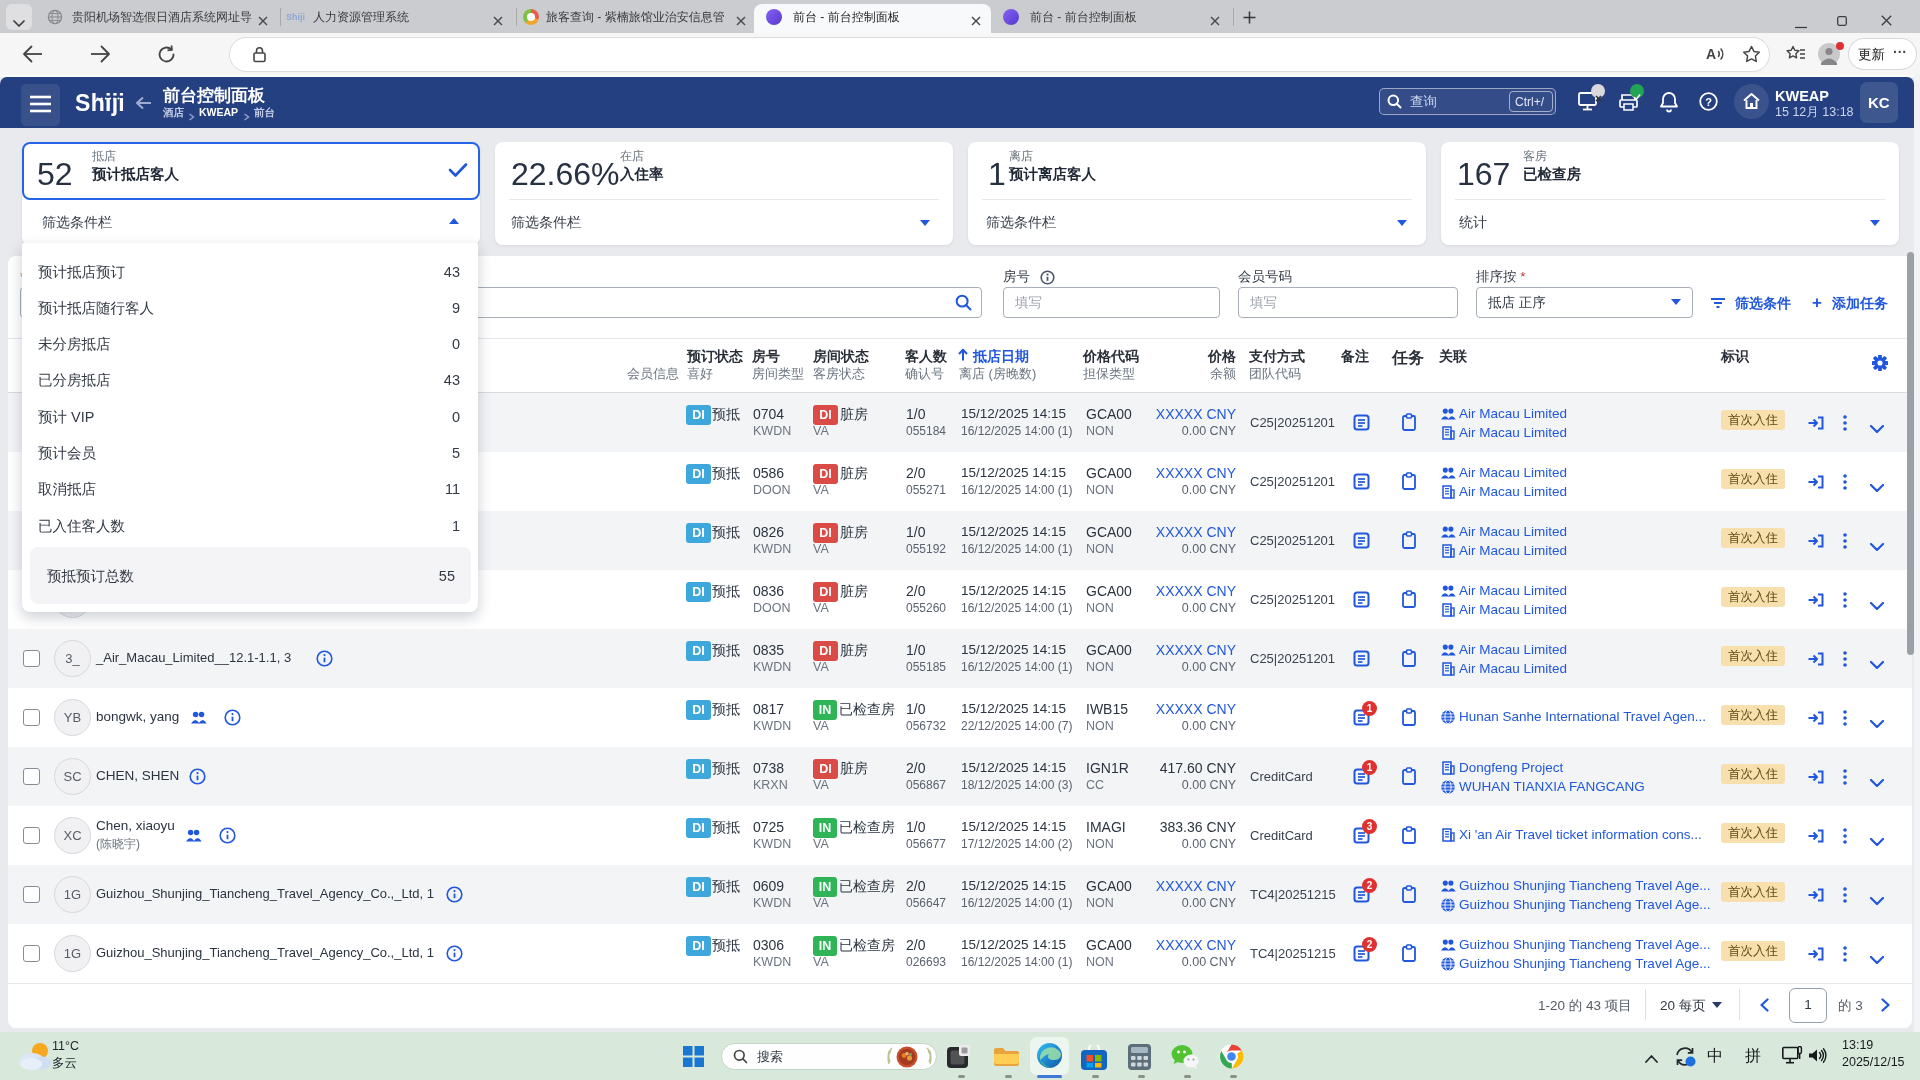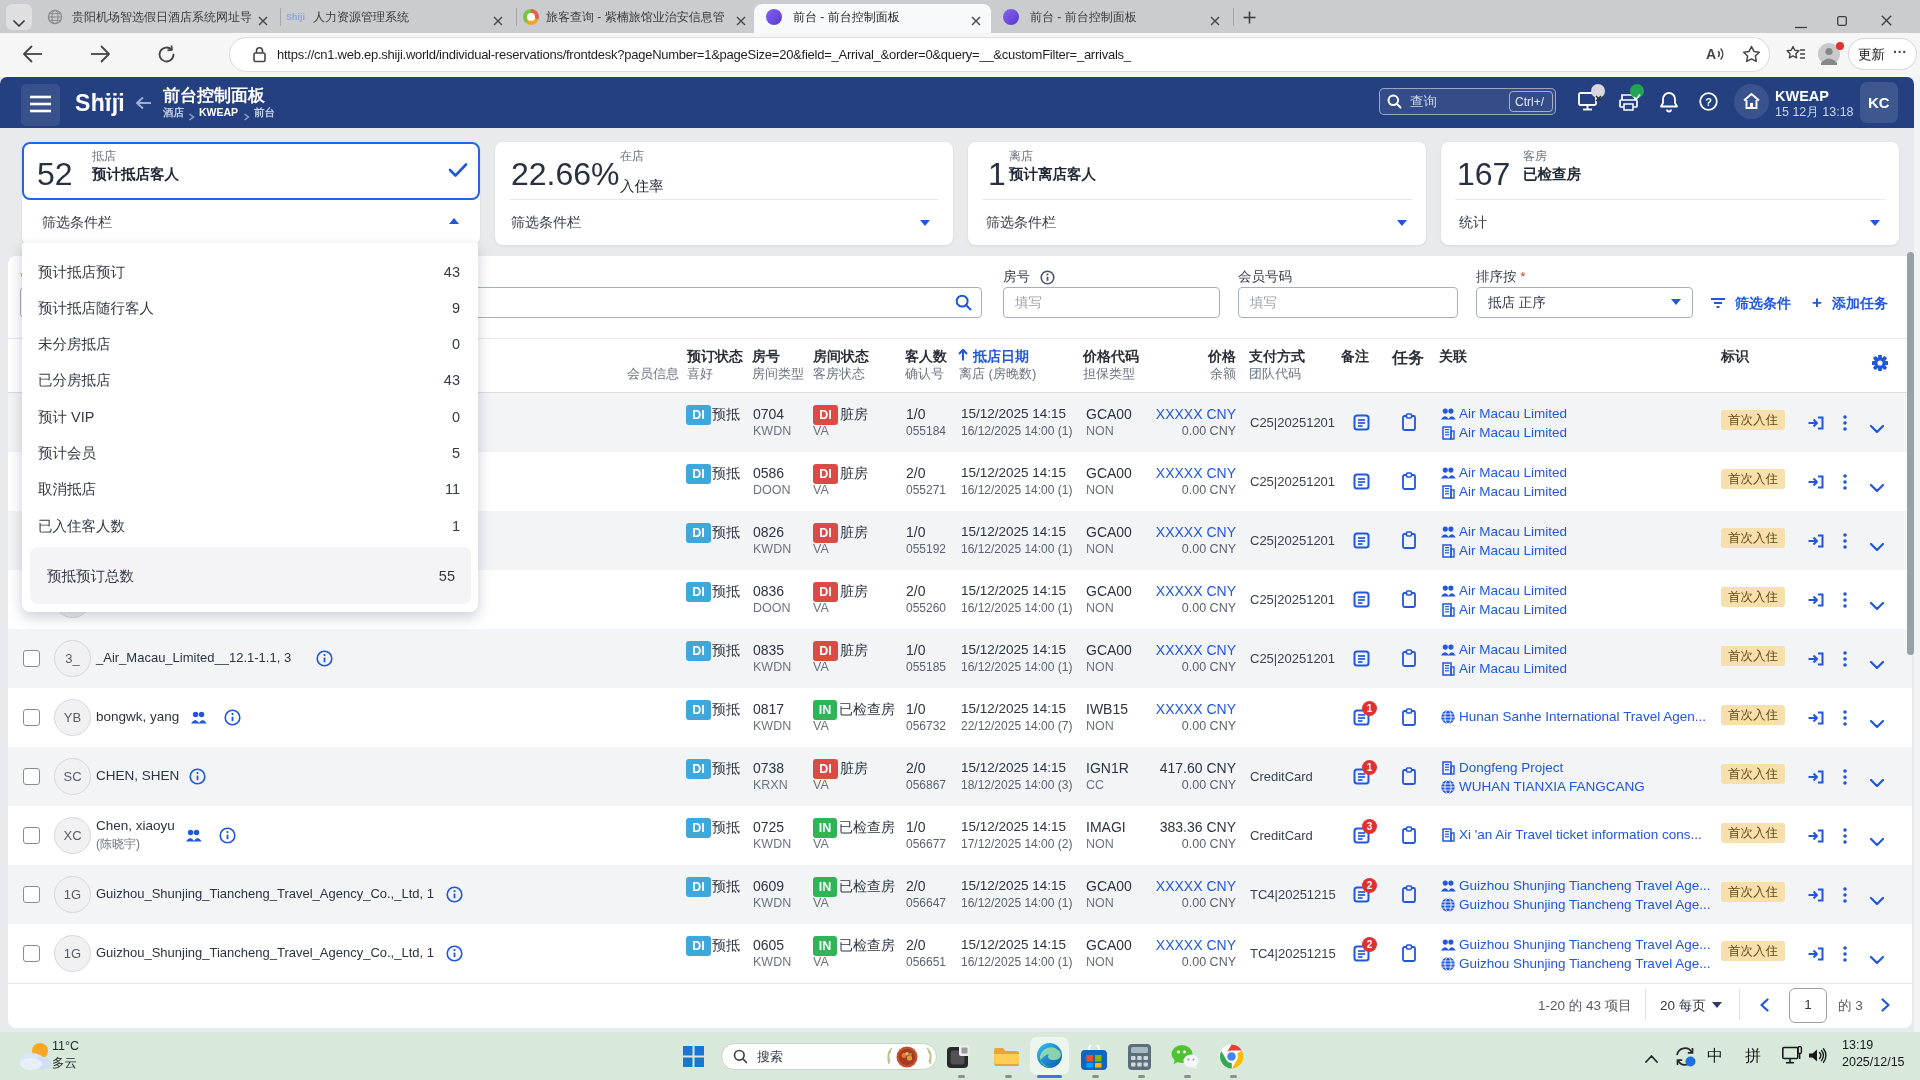--- a/index.html
+++ b/index.html
@@ -76,21 +76,20 @@
       </svg></div>
 <div class="abs" style="left:156px;top:44px;"><svg width="21" height="21" viewBox="0 0 21 21" style="">
         <path d="M17.5 10.5 a7 7 0 1 1 -2.0 -4.9" fill="none" stroke="#454547" stroke-width="1.8" stroke-linecap="round"></path>
         <polyline points="15.5,1.5 15.9,5.9 11.5,6.3" fill="none" stroke="#454547" stroke-width="1.8" stroke-linejoin="round"></polyline>
       </svg></div>
 <div class="abs" style="left:230px;top:38px;width:1539px;height:33px;background:#fff;border-radius:17px;box-shadow:0 0 0 1px #dddde0"></div>
 <div class="abs" style="left:252px;top:46px;"><svg width="15" height="17" viewBox="0 0 15 17" style="">
         <rect x="2" y="7" width="11" height="8.5" rx="1.5" fill="none" stroke="#454547" stroke-width="1.6"></rect>
         <path d="M4.5 7 v-2.2 a3 3 0 0 1 6 0 V 7" fill="none" stroke="#454547" stroke-width="1.6"></path>
       </svg></div>
-<div class="abs" style="left:277px;top:47px;font-size:13px;color:#1f1f21;font-weight:400;white-space:nowrap;line-height:1.2;letter-spacing:-0.25px">https://cn1.web.ep.shiji.world/individual-reservations/frontdesk?pageNumber=1&amp;pageSize=20&amp;field=_Arrival_&amp;order=0&amp;query=__&amp;customFilter=_arrivals_</div>
 <div class="abs" style="left:1706px;top:44px;"><svg width="24" height="20" viewBox="0 0 24 20" style="">
         <text x="0" y="15" font-size="14" font-weight="700" fill="#454547" font-family="Liberation Sans">A</text>
         <path d="M15 5 a8 8 0 0 1 0 10 M12.5 7.5 a4.5 4.5 0 0 1 0 5" fill="none" stroke="#454547" stroke-width="1.5" stroke-linecap="round"></path>
       </svg></div>
 <div class="abs" style="left:1742px;top:45px;"><svg width="19" height="18" viewBox="0 0 19 18" style="">
         <path d="M9.5 1.5 l2.4 4.9 5.4 0.8 -3.9 3.8 0.9 5.4 -4.8 -2.5 -4.8 2.5 0.9 -5.4 -3.9 -3.8 5.4 -0.8 z" fill="none" stroke="#454547" stroke-width="1.5" stroke-linejoin="round"></path>
       </svg></div>
 <div class="abs" style="left:1786px;top:45px;"><svg width="20" height="18" viewBox="0 0 20 18" style="">
         <path d="M7 1.5 l1.8 3.7 4.1 0.6 -3 2.9 0.7 4.1 -3.6 -1.9 -3.6 1.9 0.7 -4.1 -3 -2.9 4.1 -0.6 z" fill="none" stroke="#454547" stroke-width="1.4" stroke-linejoin="round"></path>
         <line x1="14" y1="5" x2="19" y2="5" stroke="#454547" stroke-width="1.5"></line>
@@ -190,21 +189,21 @@
 <div class="abs" style="left:92px;top:149px;font-size:12px;color:#6b7480;font-weight:400;white-space:nowrap;line-height:1.2;">抵店</div>
 <div class="abs" style="left:92px;top:166px;font-size:14.5px;color:#202836;font-weight:700;white-space:nowrap;line-height:1.2;">预计抵店客人</div>
 <div class="abs" style="left:448px;top:162px;"><svg width="20" height="16" viewBox="0 0 20 16" style="">
         <polyline points="2,8 7.5,13.5 18,2.5" fill="none" stroke="#2057dc" stroke-width="2.6" stroke-linecap="round" stroke-linejoin="round"></polyline>
       </svg></div>
 <div class="abs" style="left:42px;top:214px;font-size:14px;color:#333a45;font-weight:400;white-space:nowrap;line-height:1.2;">筛选条件栏</div>
 <div class="abs" style="left:449px;top:218px;width:0;height:0;border-left:5.5px solid transparent;border-right:5.5px solid transparent;border-bottom:6.5px solid #2057dc"></div>
 <div class="abs" style="left:495px;top:142px;width:458px;height:103px;background:#fff;border-radius:8px;box-shadow:0 1px 3px rgba(20,30,60,.08)"></div>
 <div class="abs" style="left:511px;top:155px;font-size:32px;color:#273142;font-weight:400;white-space:nowrap;line-height:1.2;">22.66%</div>
 <div class="abs" style="left:620px;top:149px;font-size:12px;color:#6b7480;font-weight:400;white-space:nowrap;line-height:1.2;">在店</div>
-<div class="abs" style="left:620px;top:166px;font-size:14.5px;color:#202836;font-weight:400;white-space:nowrap;line-height:1.2;margin-top:12px;">入住率</div>
+<div class="abs" style="left:620px;top:166px;font-size:14.5px;color:#202836;font-weight:700;white-space:nowrap;line-height:1.2;">入住率</div>
 <div class="abs" style="left:509px;top:199px;width:430px;height:1px;background:#e7e8eb"></div>
 <div class="abs" style="left:511px;top:214px;font-size:14px;color:#333a45;font-weight:400;white-space:nowrap;line-height:1.2;">筛选条件栏</div>
 <div class="abs" style="left:920px;top:220px;width:0;height:0;border-left:5.5px solid transparent;border-right:5.5px solid transparent;border-top:6.5px solid #2057dc"></div>
 <div class="abs" style="left:968px;top:142px;width:458px;height:103px;background:#fff;border-radius:8px;box-shadow:0 1px 3px rgba(20,30,60,.08)"></div>
 <div class="abs" style="left:988px;top:155px;font-size:32px;color:#273142;font-weight:400;white-space:nowrap;line-height:1.2;">1</div>
 <div class="abs" style="left:1009px;top:149px;font-size:12px;color:#6b7480;font-weight:400;white-space:nowrap;line-height:1.2;">离店</div>
 <div class="abs" style="left:1009px;top:166px;font-size:14.5px;color:#202836;font-weight:700;white-space:nowrap;line-height:1.2;">预计离店客人</div>
 <div class="abs" style="left:982px;top:199px;width:430px;height:1px;background:#e7e8eb"></div>
 <div class="abs" style="left:986px;top:214px;font-size:14px;color:#333a45;font-weight:400;white-space:nowrap;line-height:1.2;">筛选条件栏</div>
 <div class="abs" style="left:1397px;top:220px;width:0;height:0;border-left:5.5px solid transparent;border-right:5.5px solid transparent;border-top:6.5px solid #2057dc"></div>
@@ -905,27 +904,27 @@
       <div style="width:37px;text-align:center">1G</div>
     </div>
 <div class="abs" style="left:96px;top:945px;font-size:13px;color:#2b3440;font-weight:400;white-space:nowrap;line-height:1.2;">Guizhou_Shunjing_Tiancheng_Travel_Agency_Co.,_Ltd, 1</div>
 <div class="abs" style="left:446px;top:945px;"><svg width="17" height="17" viewBox="0 0 17 17" style="">
         <circle cx="8.5" cy="8.5" r="7.3" fill="none" stroke="#2057dc" stroke-width="1.6"></circle>
         <circle cx="8.5" cy="5.1" r="1.1" fill="#2057dc"></circle>
         <line x1="8.5" y1="7.65" x2="8.5" y2="12.24" stroke="#2057dc" stroke-width="1.8"></line>
       </svg></div>
 <div class="abs" style="left:686px;top:936px;width:25px;height:20px;background:#3ea7dc;border-radius:3px;color:#fff;font-weight:700;font-size:12.5px;text-align:center;line-height:20px">DI</div>
 <div class="abs" style="left:712px;top:937px;font-size:14px;color:#2b3440;font-weight:400;white-space:nowrap;line-height:1.2;">预抵</div>
-<div class="abs" style="left:753px;top:937px;font-size:14px;color:#2b3440;font-weight:400;white-space:nowrap;line-height:1.2;">0605</div>
+<div class="abs" style="left:753px;top:937px;font-size:14px;color:#2b3440;font-weight:400;white-space:nowrap;line-height:1.2;">0306</div>
 <div class="abs" style="left:753px;top:955px;font-size:12.5px;color:#6b7480;font-weight:400;white-space:nowrap;line-height:1.2;">KWDN</div>
 <div class="abs" style="left:813px;top:936px;width:24px;height:20px;background:#2fb457;border-radius:3px;color:#fff;font-weight:700;font-size:12.5px;text-align:center;line-height:20px">IN</div>
 <div class="abs" style="left:839px;top:937px;font-size:14px;color:#2b3440;font-weight:400;white-space:nowrap;line-height:1.2;">已检查房</div>
 <div class="abs" style="left:813px;top:955px;font-size:12.5px;color:#6b7480;font-weight:400;white-space:nowrap;line-height:1.2;">VA</div>
 <div class="abs" style="left:906px;top:937px;font-size:14px;color:#2b3440;font-weight:400;white-space:nowrap;line-height:1.2;">2/0</div>
-<div class="abs" style="left:906px;top:955px;font-size:12px;color:#5a6270;font-weight:400;white-space:nowrap;line-height:1.2;">056651</div>
+<div class="abs" style="left:906px;top:955px;font-size:12px;color:#5a6270;font-weight:400;white-space:nowrap;line-height:1.2;">026693</div>
 <div class="abs" style="left:961px;top:937px;font-size:13.5px;color:#2b3440;font-weight:400;white-space:nowrap;line-height:1.2;">15/12/2025 14:15</div>
 <div class="abs" style="left:961px;top:955px;font-size:12px;color:#5a6270;font-weight:400;white-space:nowrap;line-height:1.2;">16/12/2025 14:00 (1)</div>
 <div class="abs" style="left:1086px;top:937px;font-size:14px;color:#2b3440;font-weight:400;white-space:nowrap;line-height:1.2;">GCA00</div>
 <div class="abs" style="left:1086px;top:955px;font-size:12.5px;color:#6b7480;font-weight:400;white-space:nowrap;line-height:1.2;">NON</div>
 <div class="abs" style="right:684px;top:937px;font-size:14px;color:#2057dc;font-weight:400;white-space:nowrap;line-height:1.2;">XXXXX CNY</div>
 <div class="abs" style="right:684px;top:955px;font-size:12.5px;color:#5a6270;font-weight:400;white-space:nowrap;line-height:1.2;">0.00 CNY</div>
 <div class="abs" style="left:1250px;top:946px;font-size:13px;color:#3a4250;font-weight:400;white-space:nowrap;line-height:1.2;">TC4|20251215</div>
 <div class="abs" style="left:1353px;top:945px;"><svg width="17" height="17" viewBox="0 0 17 17" style="">
         <rect x="1.5" y="1.5" width="14" height="14" rx="2.5" fill="none" stroke="#2057dc" stroke-width="2"></rect>
         <line x1="5" y1="6" x2="12" y2="6" stroke="#2057dc" stroke-width="1.7"></line>

